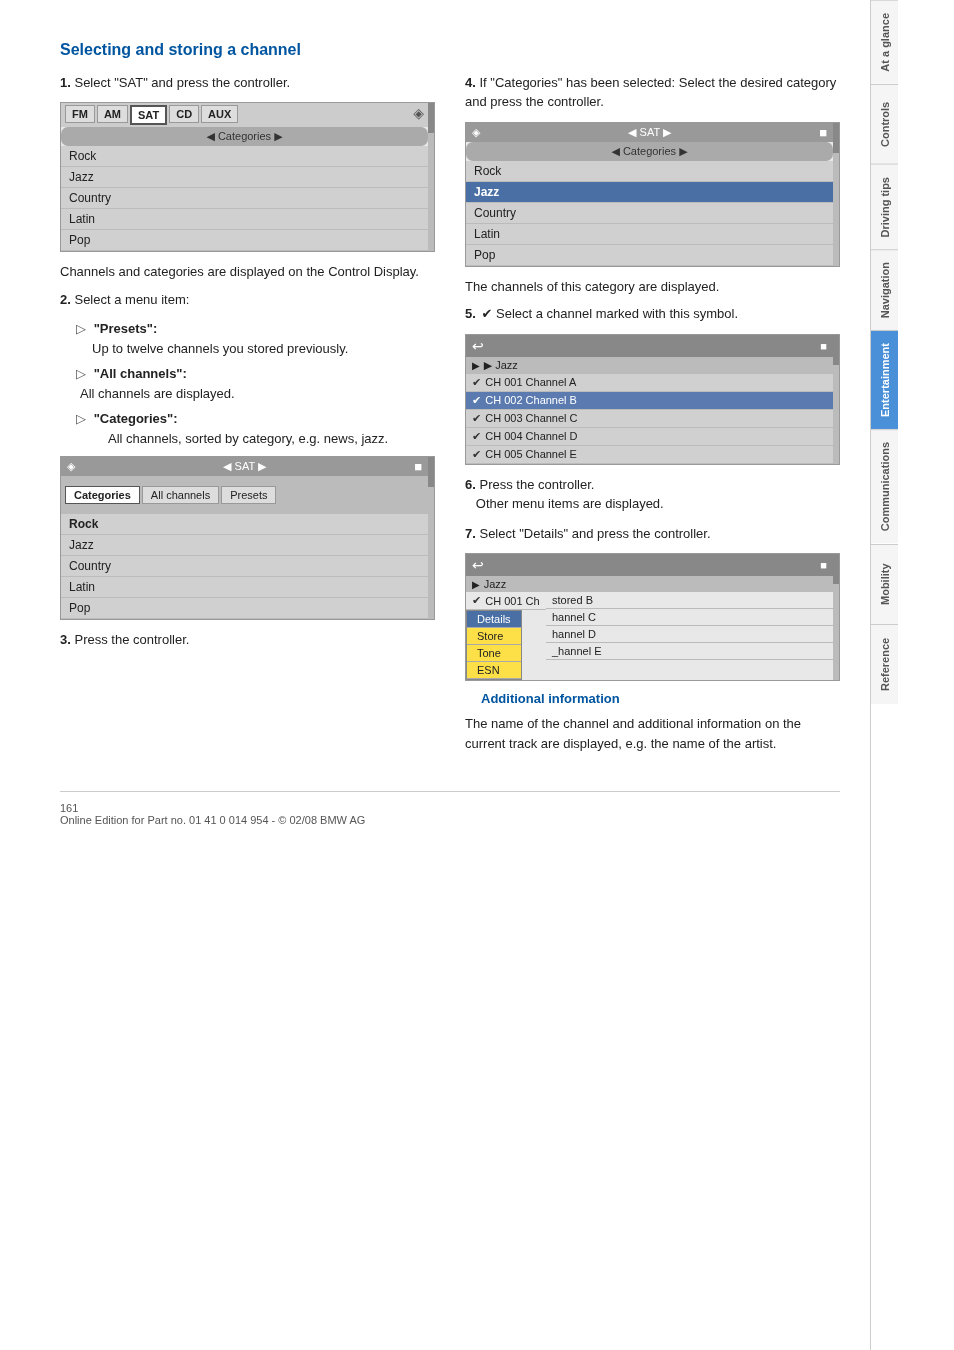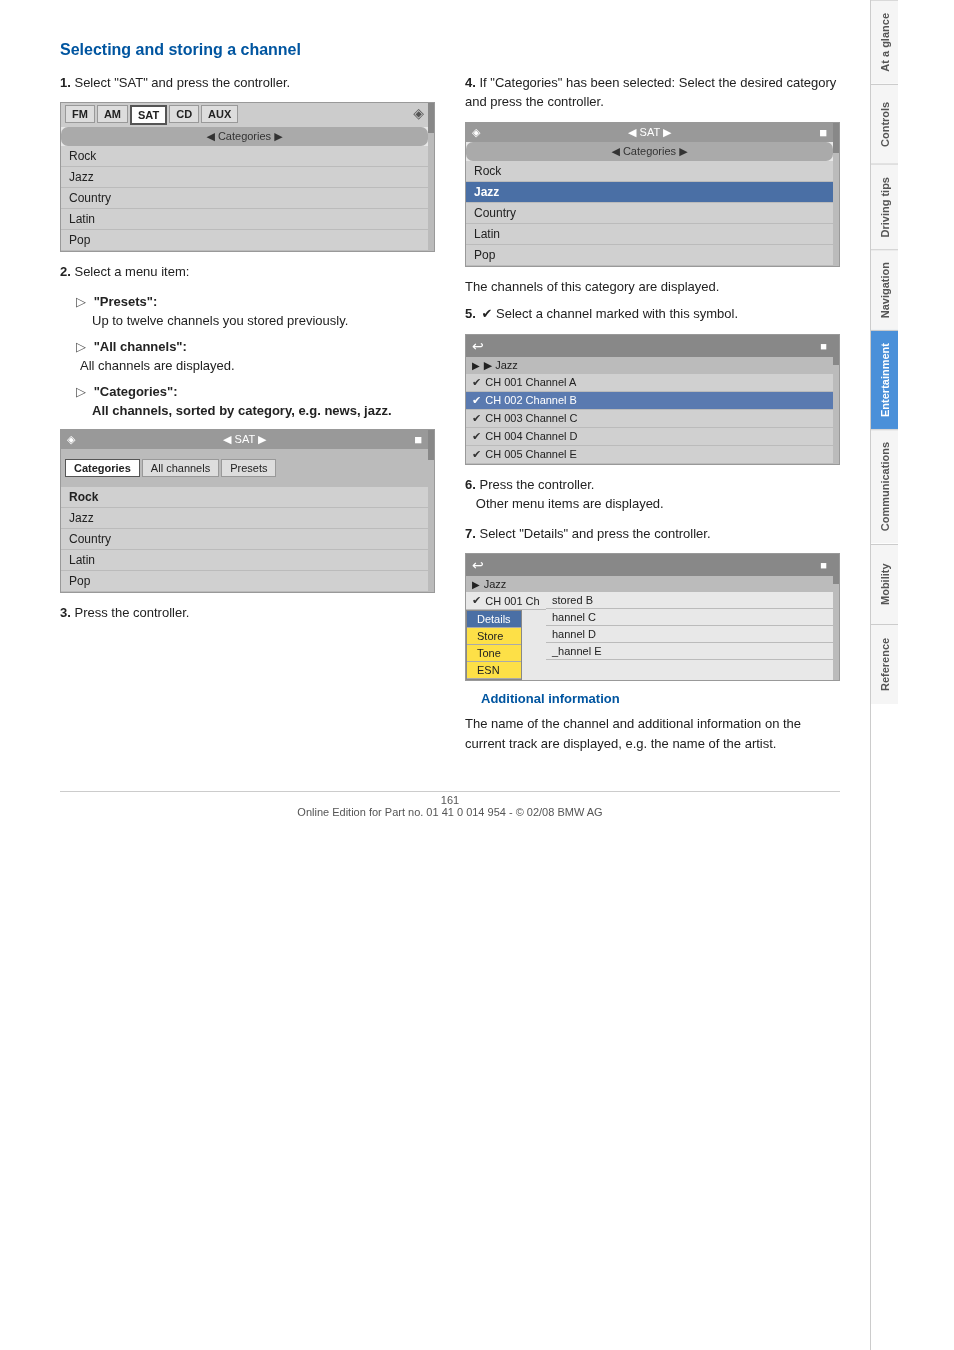--- a/index.html
+++ b/index.html
@@ -245,25 +245,24 @@
     
     .additional-title {
       color: #0055a0;
       font-size: 13px;
       font-weight: bold;
       margin: 8px 16px 4px;
     }
 
     
     .footer {
-      text-align: center;
       font-size: 11px;
       color: #555;
       margin-top: 30px;
-      padding-top: 2px;
+      padding-top: 10px;
       border-top: 1px solid #ccc;
     }
 
     
     .scrollbar {
       width: 6px;
       background: #bbb;
       position: relative;
     }
 
@@ -359,41 +358,42 @@
               <div class="channel-item">Latin</div>
               <div class="channel-item">Pop</div>
             </div>
           </div>
           <div class="scrollbar">
             <div class="scrollbar-thumb"></div>
           </div>
         </div>
       </div>
 
+      <div class="body-text">Channels and categories are displayed on the Control Display.</div>
 
       <div class="step">
         <span class="step-num">2.</span>
         <span>Select a menu item:</span>
       </div>
 
       <div class="sub-list">
         <div class="sub-item">
           <span class="arrow-right">▷</span>
           <span class="sub-item-title">"Presets":</span><br>
           <span style="margin-left:16px;">Up to twelve channels you stored previously.</span>
         </div>
         <div class="sub-item">
           <span class="arrow-right">▷</span>
           <span class="sub-item-title">"All channels":</span><br>
           <span style="margin-left:4px;">All channels are displayed.</span>
         </div>
         <div class="sub-item">
           <span class="arrow-right">▷</span>
           <span class="sub-item-title">"Categories":</span><br>
-          <span style="margin-left:16px;font-weight:bold;">All channels, sorted by category, e.g. news, jazz.</span>
+          <span style="margin-left:32px;">All channels, sorted by category, e.g. news, jazz.</span>
         </div>
       </div>
 
       <div class="screen-mockup">
         <div class="screen-with-scroll">
           <div class="screen-content">
             <div class="sat-header">
               <span>◈</span>
               <span>◀  SAT  ▶</span>
               <span class="sat-icon">■</span>

